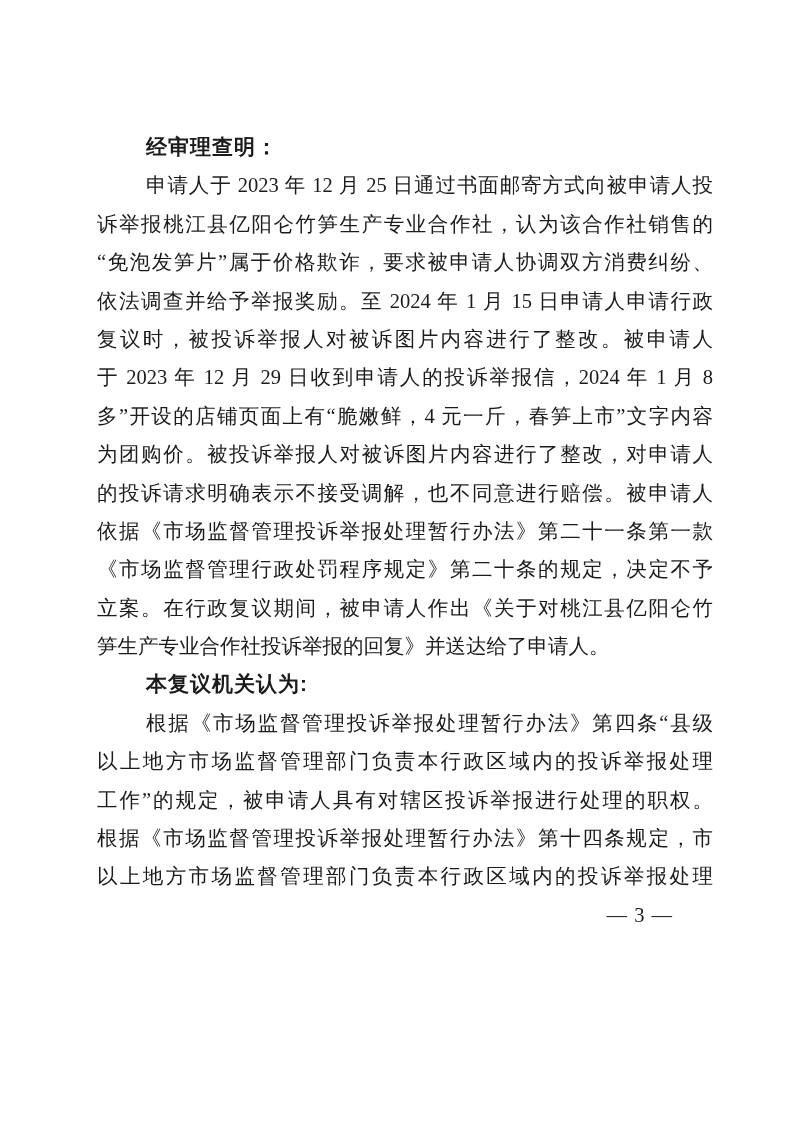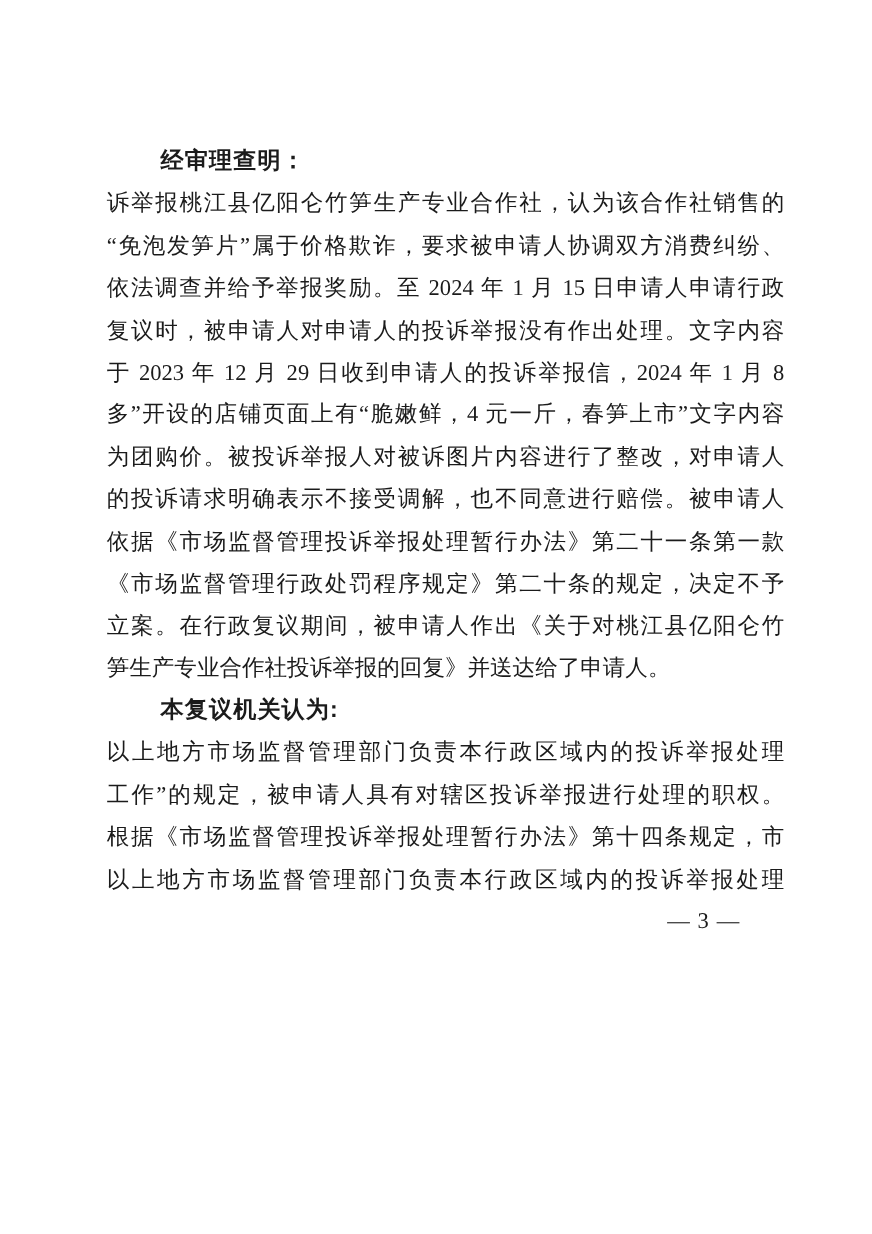--- a/index.html
+++ b/index.html
@@ -49,32 +49,34 @@
     padding-right: 40px;
     letter-spacing: 1px;
   }
 </style>
 </head>
 <body>
 
 <div class="page">
   <div class="textcol">
     <div class="line heading">经审理查明：</div>
+    <div class="line indent">申请人于 2023 年 12 月 25 日通过书面邮寄方式向被申请人投</div>
     <div class="line">诉举报桃江县亿阳仑竹笋生产专业合作社，认为该合作社销售的</div>
     <div class="line">“免泡发笋片”属于价格欺诈，要求被申请人协调双方消费纠纷、</div>
     <div class="line">依法调查并给予举报奖励。至 2024 年 1 月 15 日申请人申请行政</div>
-    <div class="line">复议时，被申请人对申请人的投诉举报没有作出处理。文字内容</div>
+    <div class="line">复议时，被投诉举报人对被诉图片内容进行了整改。被申请人</div>
     <div class="line">于 2023 年 12 月 29 日收到申请人的投诉举报信，2024 年 1 月 8</div>
     <div class="line">多”开设的店铺页面上有“脆嫩鲜，4 元一斤，春笋上市”文字内容</div>
     <div class="line">为团购价。被投诉举报人对被诉图片内容进行了整改，对申请人</div>
     <div class="line">的投诉请求明确表示不接受调解，也不同意进行赔偿。被申请人</div>
     <div class="line">依据《市场监督管理投诉举报处理暂行办法》第二十一条第一款</div>
     <div class="line">《市场监督管理行政处罚程序规定》第二十条的规定，决定不予</div>
     <div class="line">立案。在行政复议期间，被申请人作出《关于对桃江县亿阳仑竹</div>
     <div class="line para-end">笋生产专业合作社投诉举报的回复》并送达给了申请人。</div>
     <div class="line heading">本复议机关认为:</div>
+    <div class="line indent">根据《市场监督管理投诉举报处理暂行办法》第四条“县级</div>
     <div class="line">以上地方市场监督管理部门负责本行政区域内的投诉举报处理</div>
     <div class="line">工作”的规定，被申请人具有对辖区投诉举报进行处理的职权。</div>
     <div class="line">根据《市场监督管理投诉举报处理暂行办法》第十四条规定，市</div>
     <div class="line">以上地方市场监督管理部门负责本行政区域内的投诉举报处理</div>
     <div class="page-number">— 3 —</div>
   </div>
 </div>
 
 </body></html>

